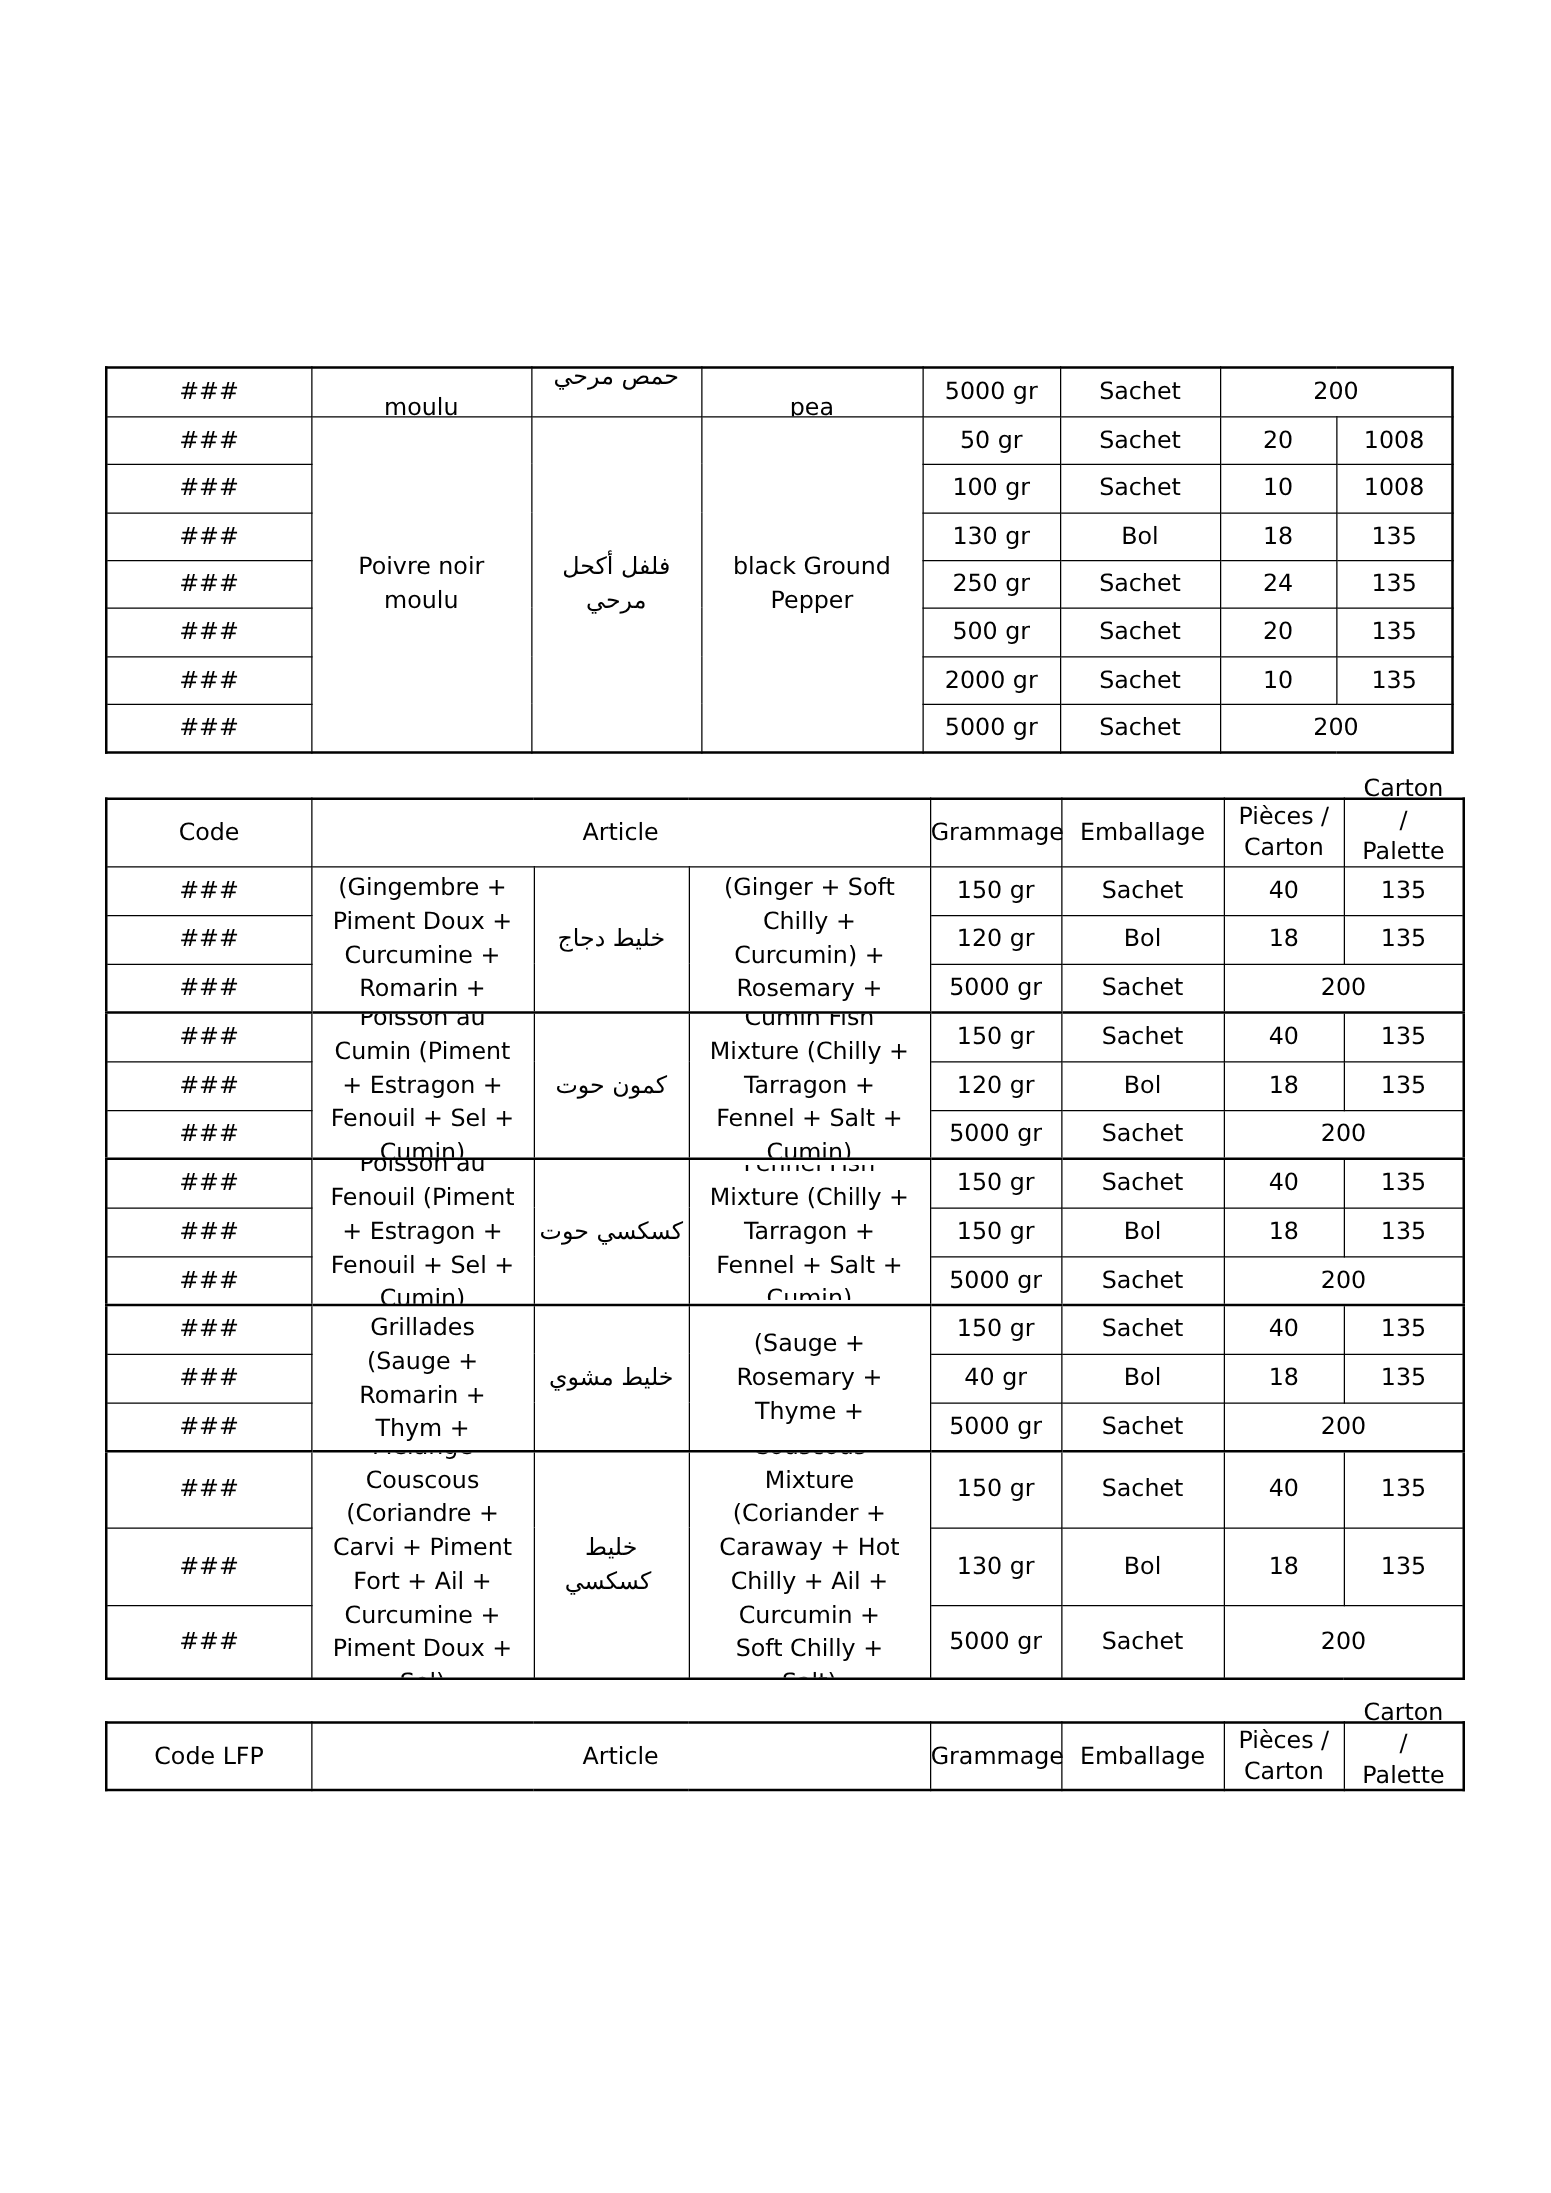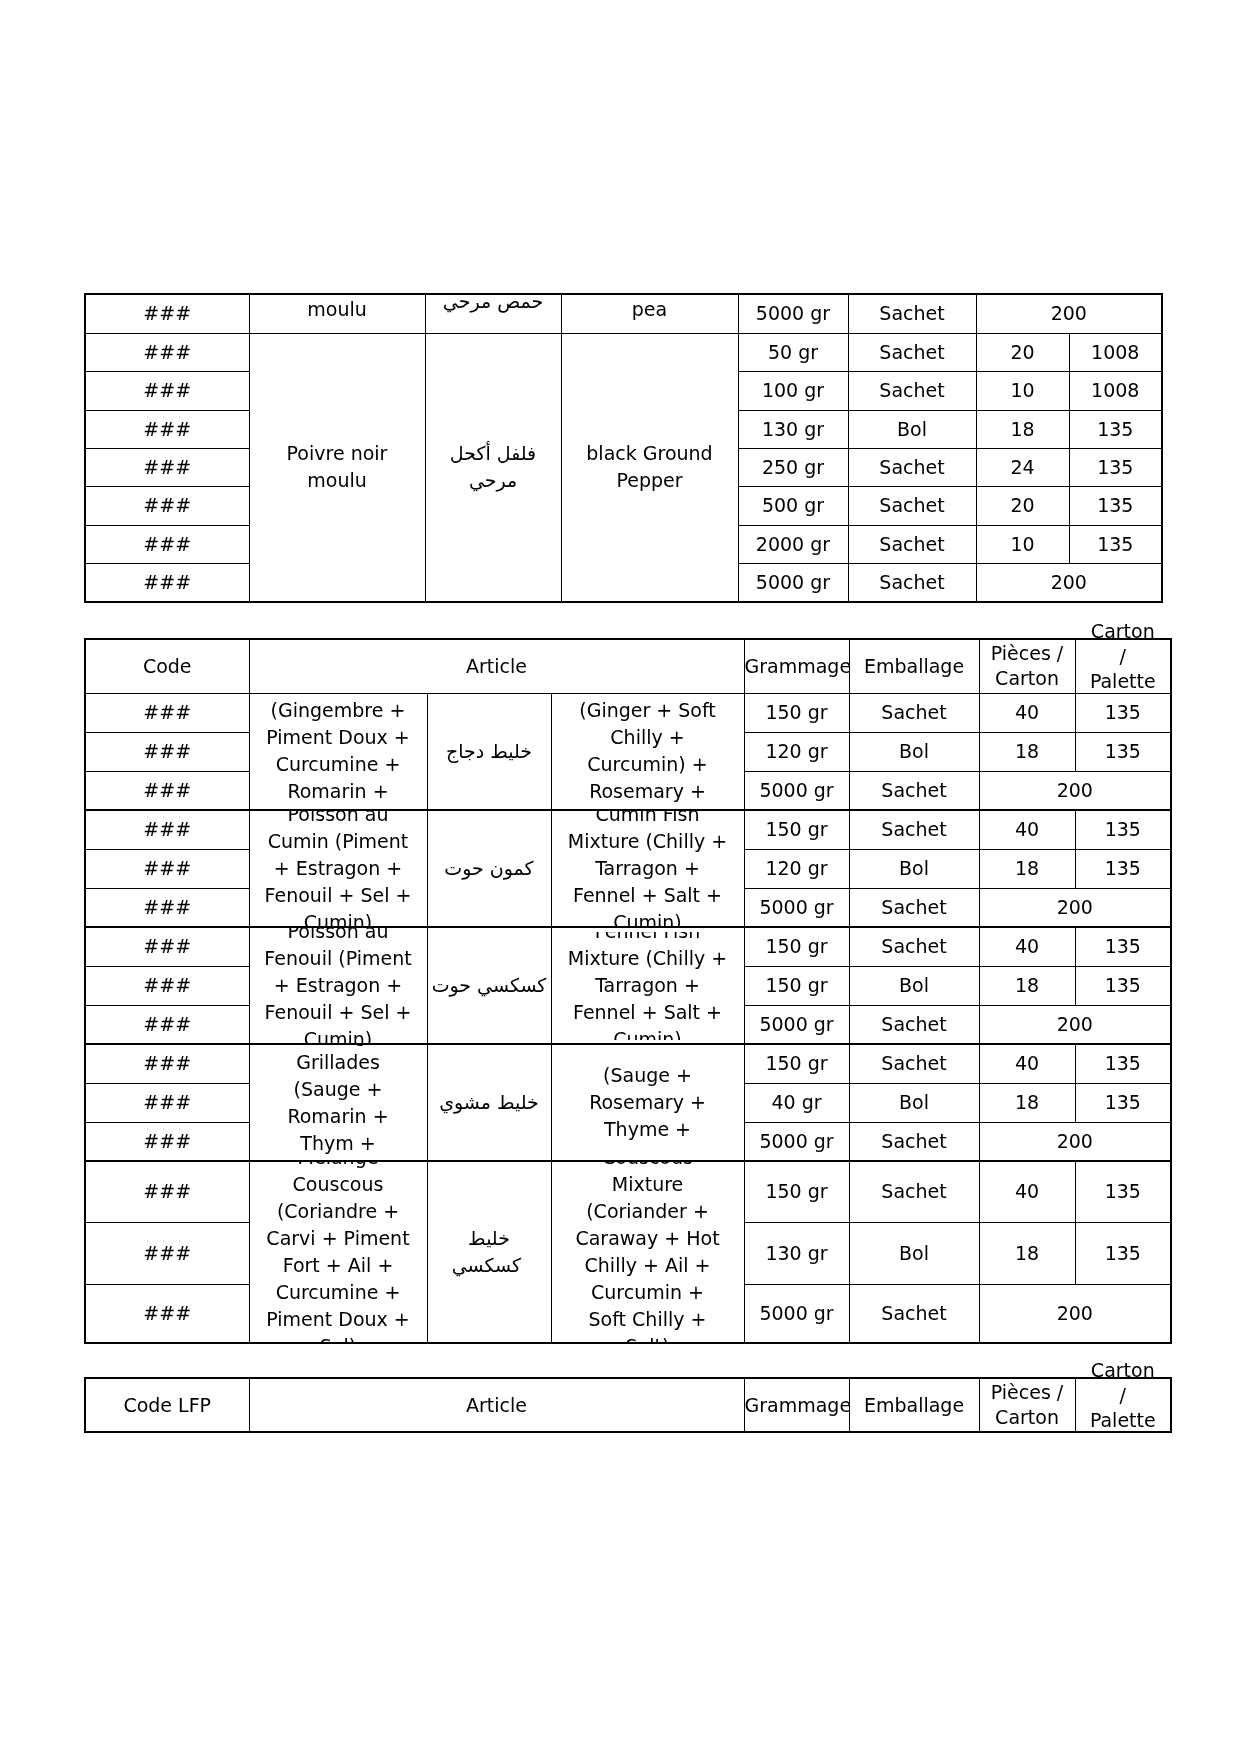--- a/index.html
+++ b/index.html
@@ -25,21 +25,21 @@
   .cp-clip { position:absolute; left:0; right:0; top:-20px; bottom:0; overflow:hidden;
              display:flex; align-items:center; justify-content:center; }
   .cp-text { flex:none; max-width:70px; line-height:25px; }
   .gramh { overflow:visible; white-space:nowrap; }
   .piecesh .vinner { max-width:82px; }
   
   tr.bs td { border-top:2px solid #000; }
   
   .hi { vertical-align:top; }
   .upclip { position:relative; top:-7px; }
-  .topword { position:relative; top:1px; }
+  .topword { position:relative; top:18px; }
 </style>
 </head>
 <body>
 
 <table class="btable" style="left:84px; top:293px; width:1077px;">
   <colgroup>
     <col style="width:164px">
       <col style="width:176px">
       <col style="width:136px">
       <col style="width:177px">

